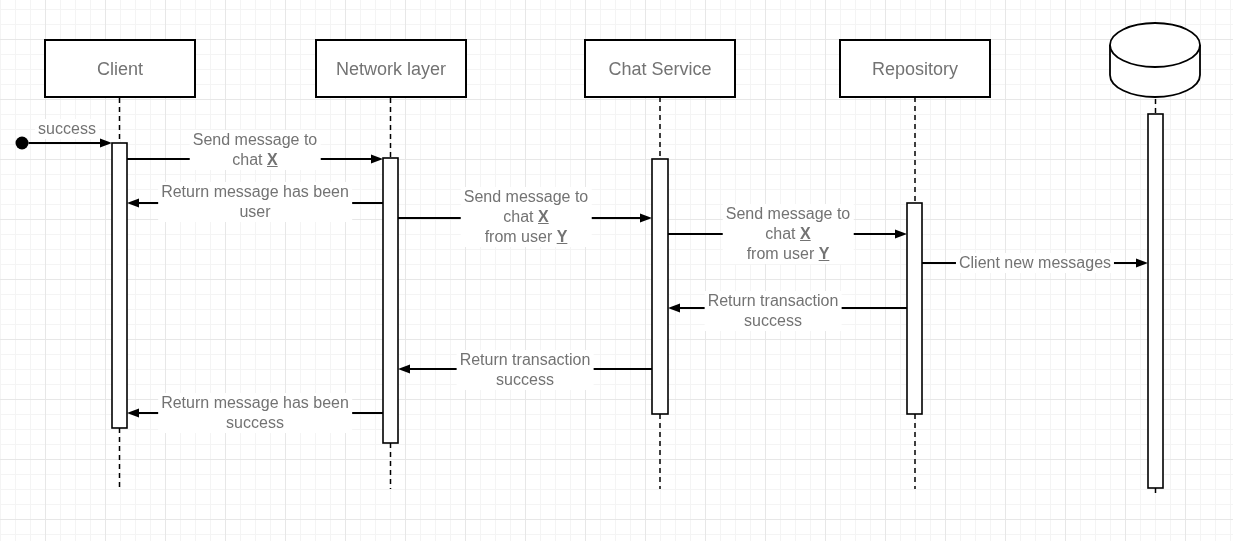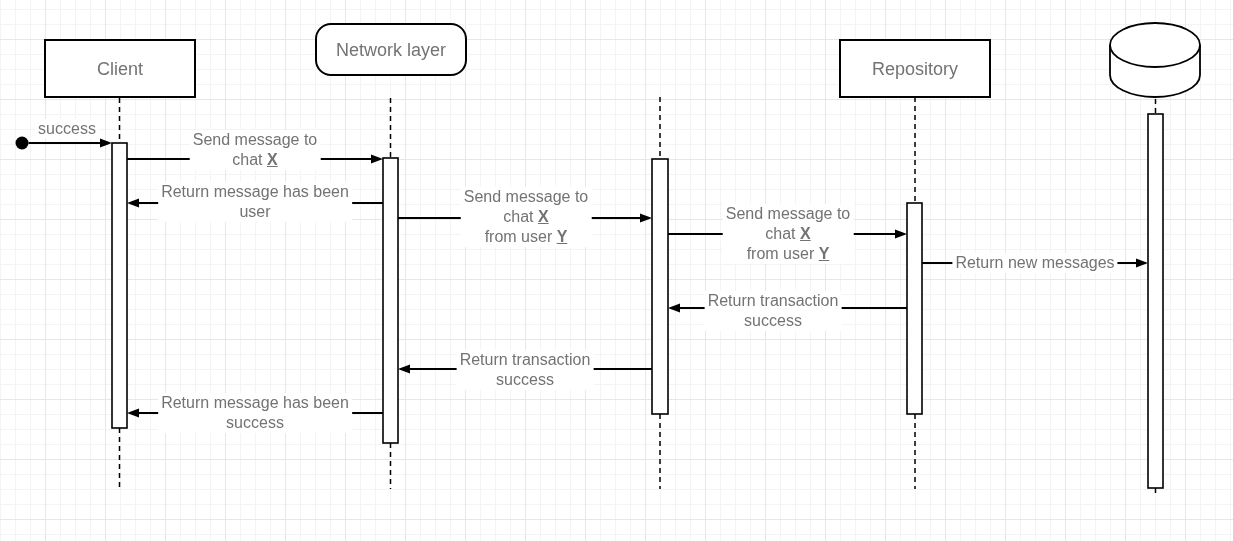--- a/index.html
+++ b/index.html
@@ -90,22 +90,25 @@
     <line x1="652" y1="369" x2="409" y2="369" stroke="#000" stroke-width="2"></line>
     <polygon points="398,369 410,364.5 410,373.5" fill="#000"></polygon>
 
     <line x1="383" y1="413" x2="138" y2="413" stroke="#000" stroke-width="2"></line>
     <polygon points="127,413 139,408.5 139,417.5" fill="#000"></polygon>
   </svg>
 
   <div class="actor-box" style="left:44px; top:39px; width:152px; height:59px;">
     <span>Client</span>
   </div>
-  <div class="actor-box" style="left:315px; top:23px; width:152px; height:53px;border-radius:16px;">
+  <div class="actor-box" style="left:315px; top:39px; width:152px; height:59px;">
     <span>Network layer</span>
+  </div>
+  <div class="actor-box" style="left:584px; top:39px; width:152px; height:59px;">
+    <span>Chat Service</span>
   </div>
   <div class="actor-box" style="left:839px; top:39px; width:152px; height:59px;">
     <span>Repository</span>
   </div>
 
   <div class="msg-label" style="left:67px;  top:129px;">
       <div><span>success</span></div>
     </div>
   <div class="msg-label" style="left:255px; top:150px;">
       <div><span>Send message to</span></div>
@@ -119,21 +122,21 @@
       <div><span>Send message to</span></div>
       <div><span>chat </span><span class="emph">X</span></div>
       <div><span>from user </span><span class="emph">Y</span></div>
     </div>
   <div class="msg-label" style="left:788px; top:234px;">
       <div><span>Send message to</span></div>
       <div><span>chat </span><span class="emph">X</span></div>
       <div><span>from user </span><span class="emph">Y</span></div>
     </div>
   <div class="msg-label" style="left:1035px;top:263px;">
-      <div><span>Return new messages</span></div>
+      <div><span>Client new messages</span></div>
     </div>
   <div class="msg-label" style="left:773px; top:311px;">
       <div><span>Return transaction</span></div>
       <div><span>success</span></div>
     </div>
   <div class="msg-label" style="left:525px; top:370px;">
       <div><span>Return transaction</span></div>
       <div><span>success</span></div>
     </div>
   <div class="msg-label" style="left:255px; top:413px;">

